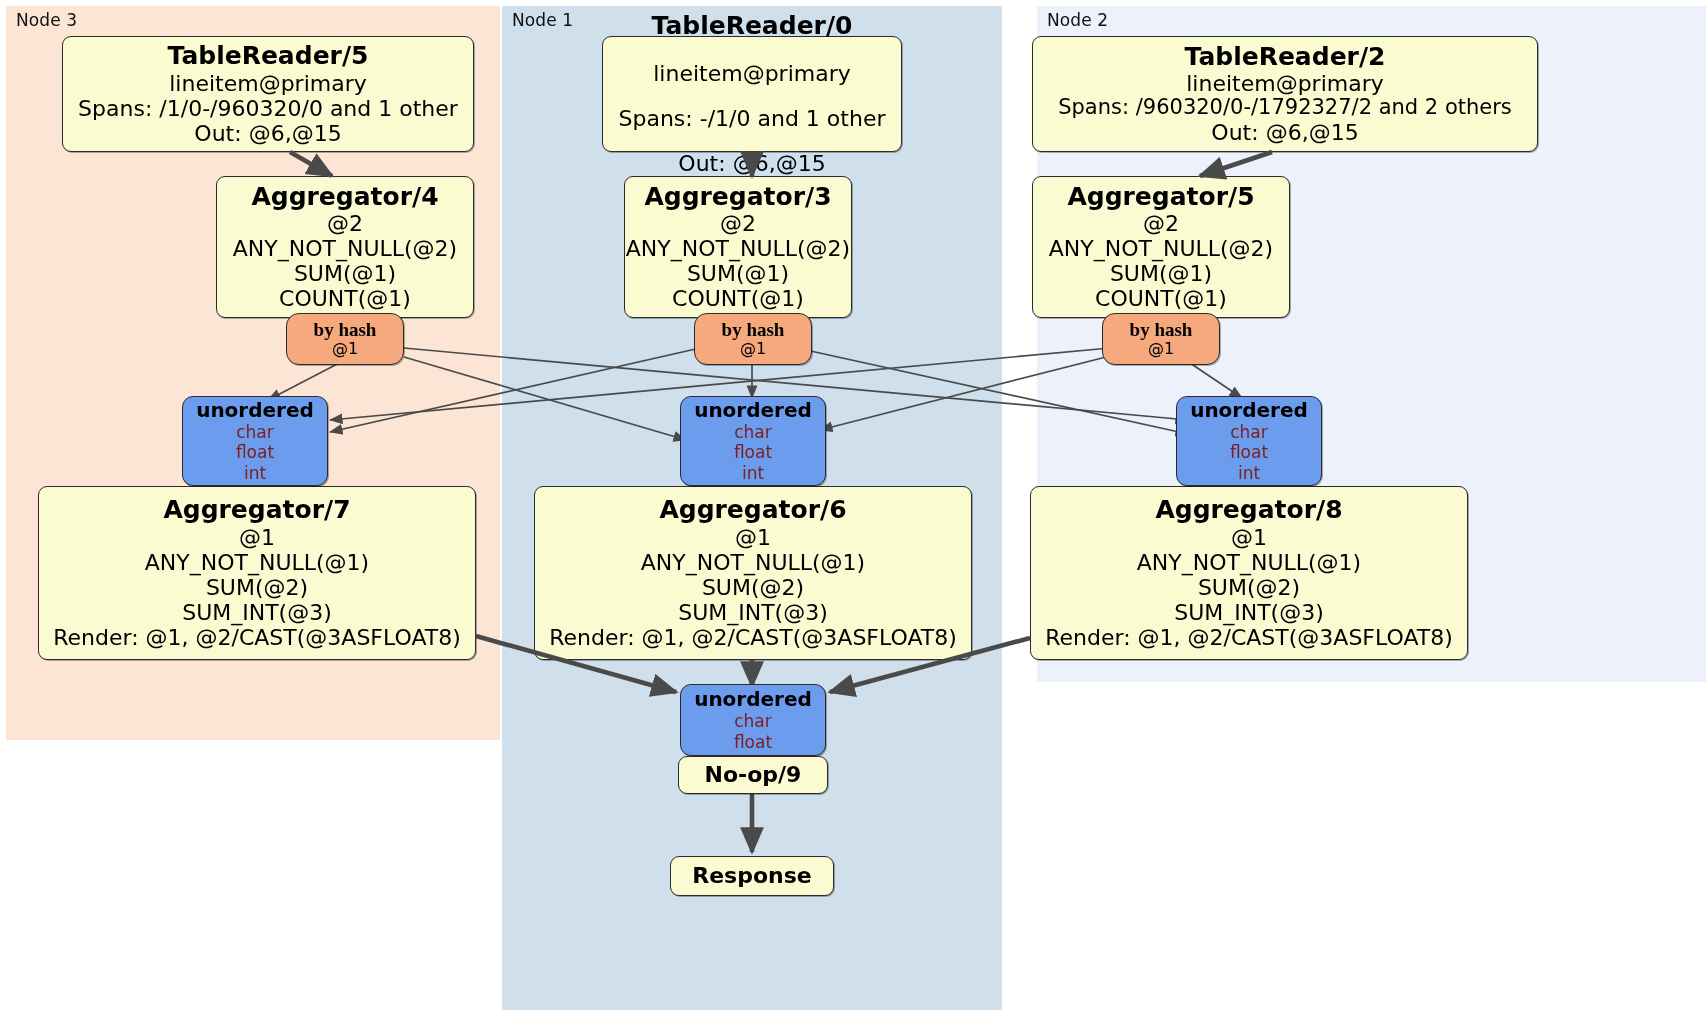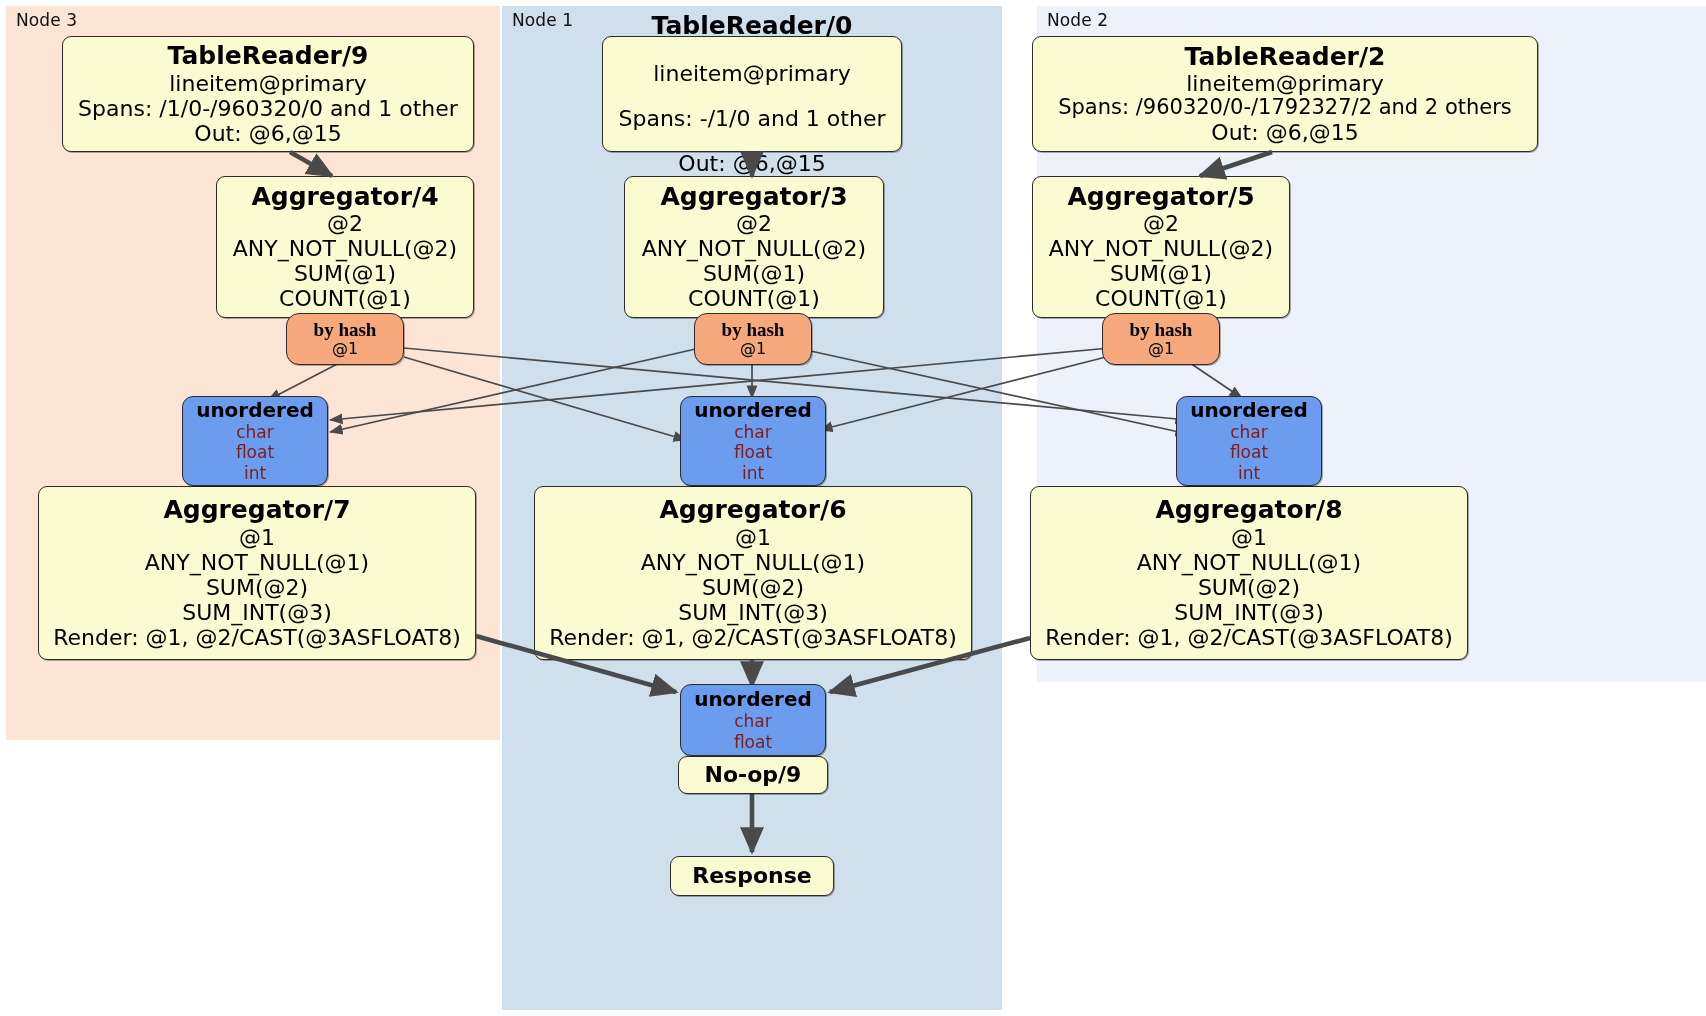--- a/index.html
+++ b/index.html
@@ -85,21 +85,21 @@
 
       <path d="M476,636 L676,692" marker-end="url(#ahFat)"></path>
       <path d="M752,660 L752,686" marker-end="url(#ahFat)"></path>
       <path d="M1030,638 L830,692" marker-end="url(#ahFat)"></path>
 
       <path d="M752,792 L752,852" marker-end="url(#ahFat)"></path>
     </g>
   </svg>
 
   <div class="gbox proc" style="left:62px;top:36px;width:412px;height:116px;">
-    <div class="t-title">TableReader/9</div>
+    <div class="t-title">TableReader/5</div>
     <div class="t-line">lineitem@primary</div>
     <div class="t-line">Spans: /1/0-/960320/0 and 1 other</div>
     <div class="t-line">Out: @6,@15</div>
   </div>
 
   <div class="gbox proc" style="left:602px;top:36px;width:300px;height:116px;gap:20px;">
     <div class="t-title">TableReader/0</div>
     <div class="t-line">lineitem@primary</div>
     <div class="t-line">Spans: -/1/0 and 1 other</div>
     <div class="t-line">Out: @6,@15</div>
@@ -113,21 +113,21 @@
   </div>
 
   <div class="gbox proc" style="left:216px;top:176px;width:258px;height:142px;">
     <div class="t-title">Aggregator/4</div>
     <div class="t-line">@2</div>
     <div class="t-line">ANY_NOT_NULL(@2)</div>
     <div class="t-line">SUM(@1)</div>
     <div class="t-line">COUNT(@1)</div>
   </div>
 
-  <div class="gbox proc" style="left:624px;top:176px;width:260px;height:142px;">
+  <div class="gbox proc" style="left:624px;top:176px;width:228px;height:142px;">
     <div class="t-title">Aggregator/3</div>
     <div class="t-line">@2</div>
     <div class="t-line">ANY_NOT_NULL(@2)</div>
     <div class="t-line">SUM(@1)</div>
     <div class="t-line">COUNT(@1)</div>
   </div>
 
   <div class="gbox proc" style="left:1032px;top:176px;width:258px;height:142px;">
     <div class="t-title">Aggregator/5</div>
     <div class="t-line">@2</div>

